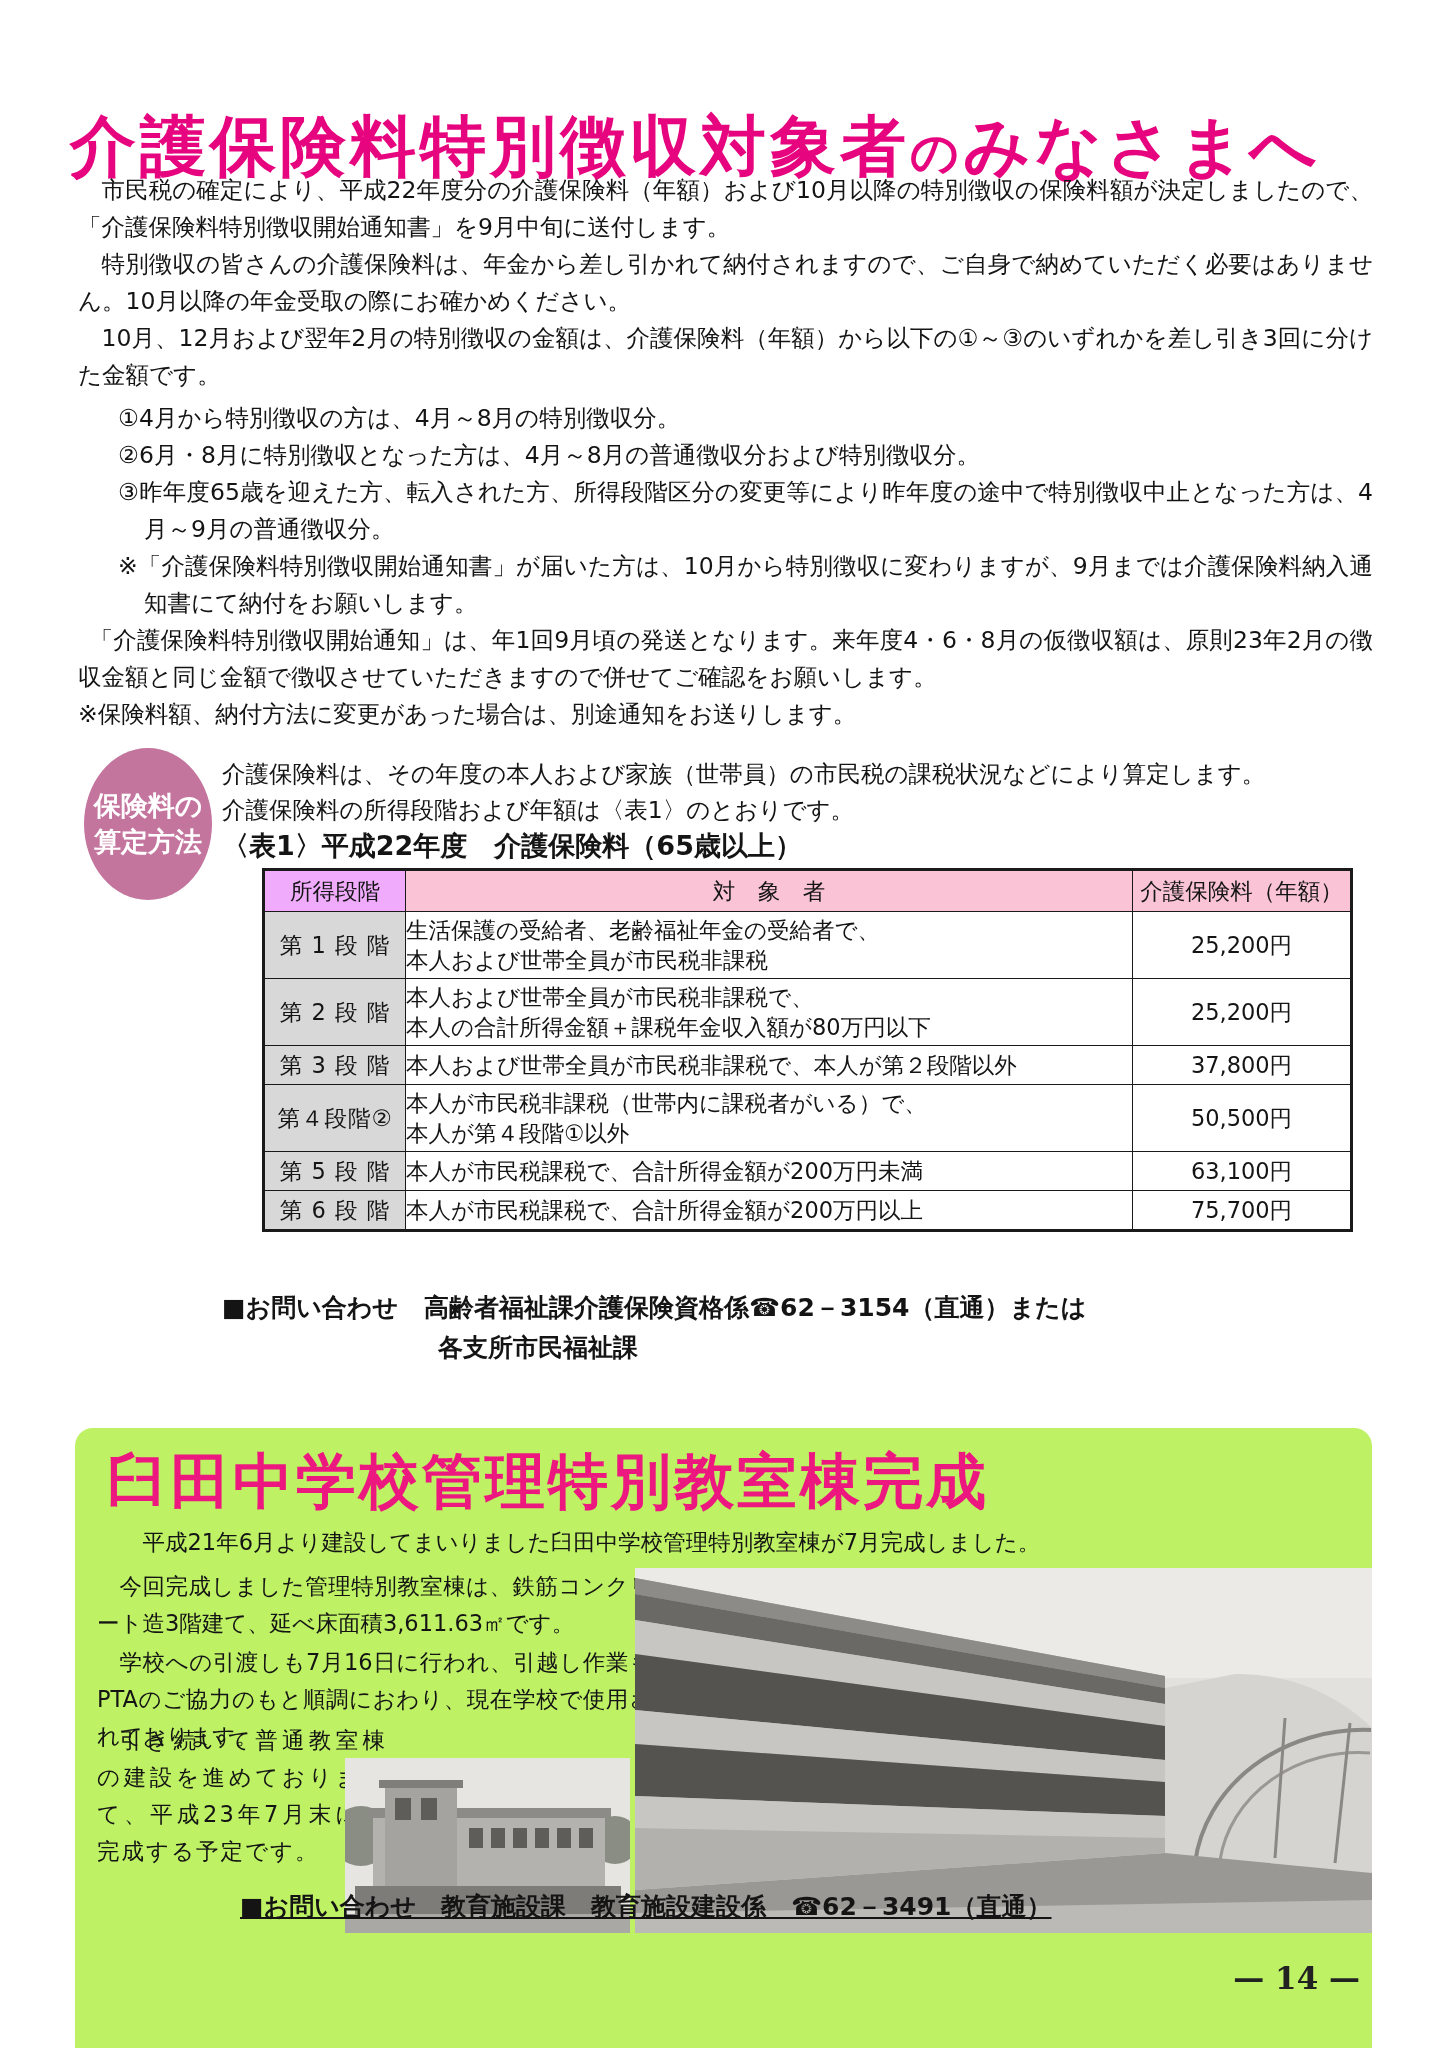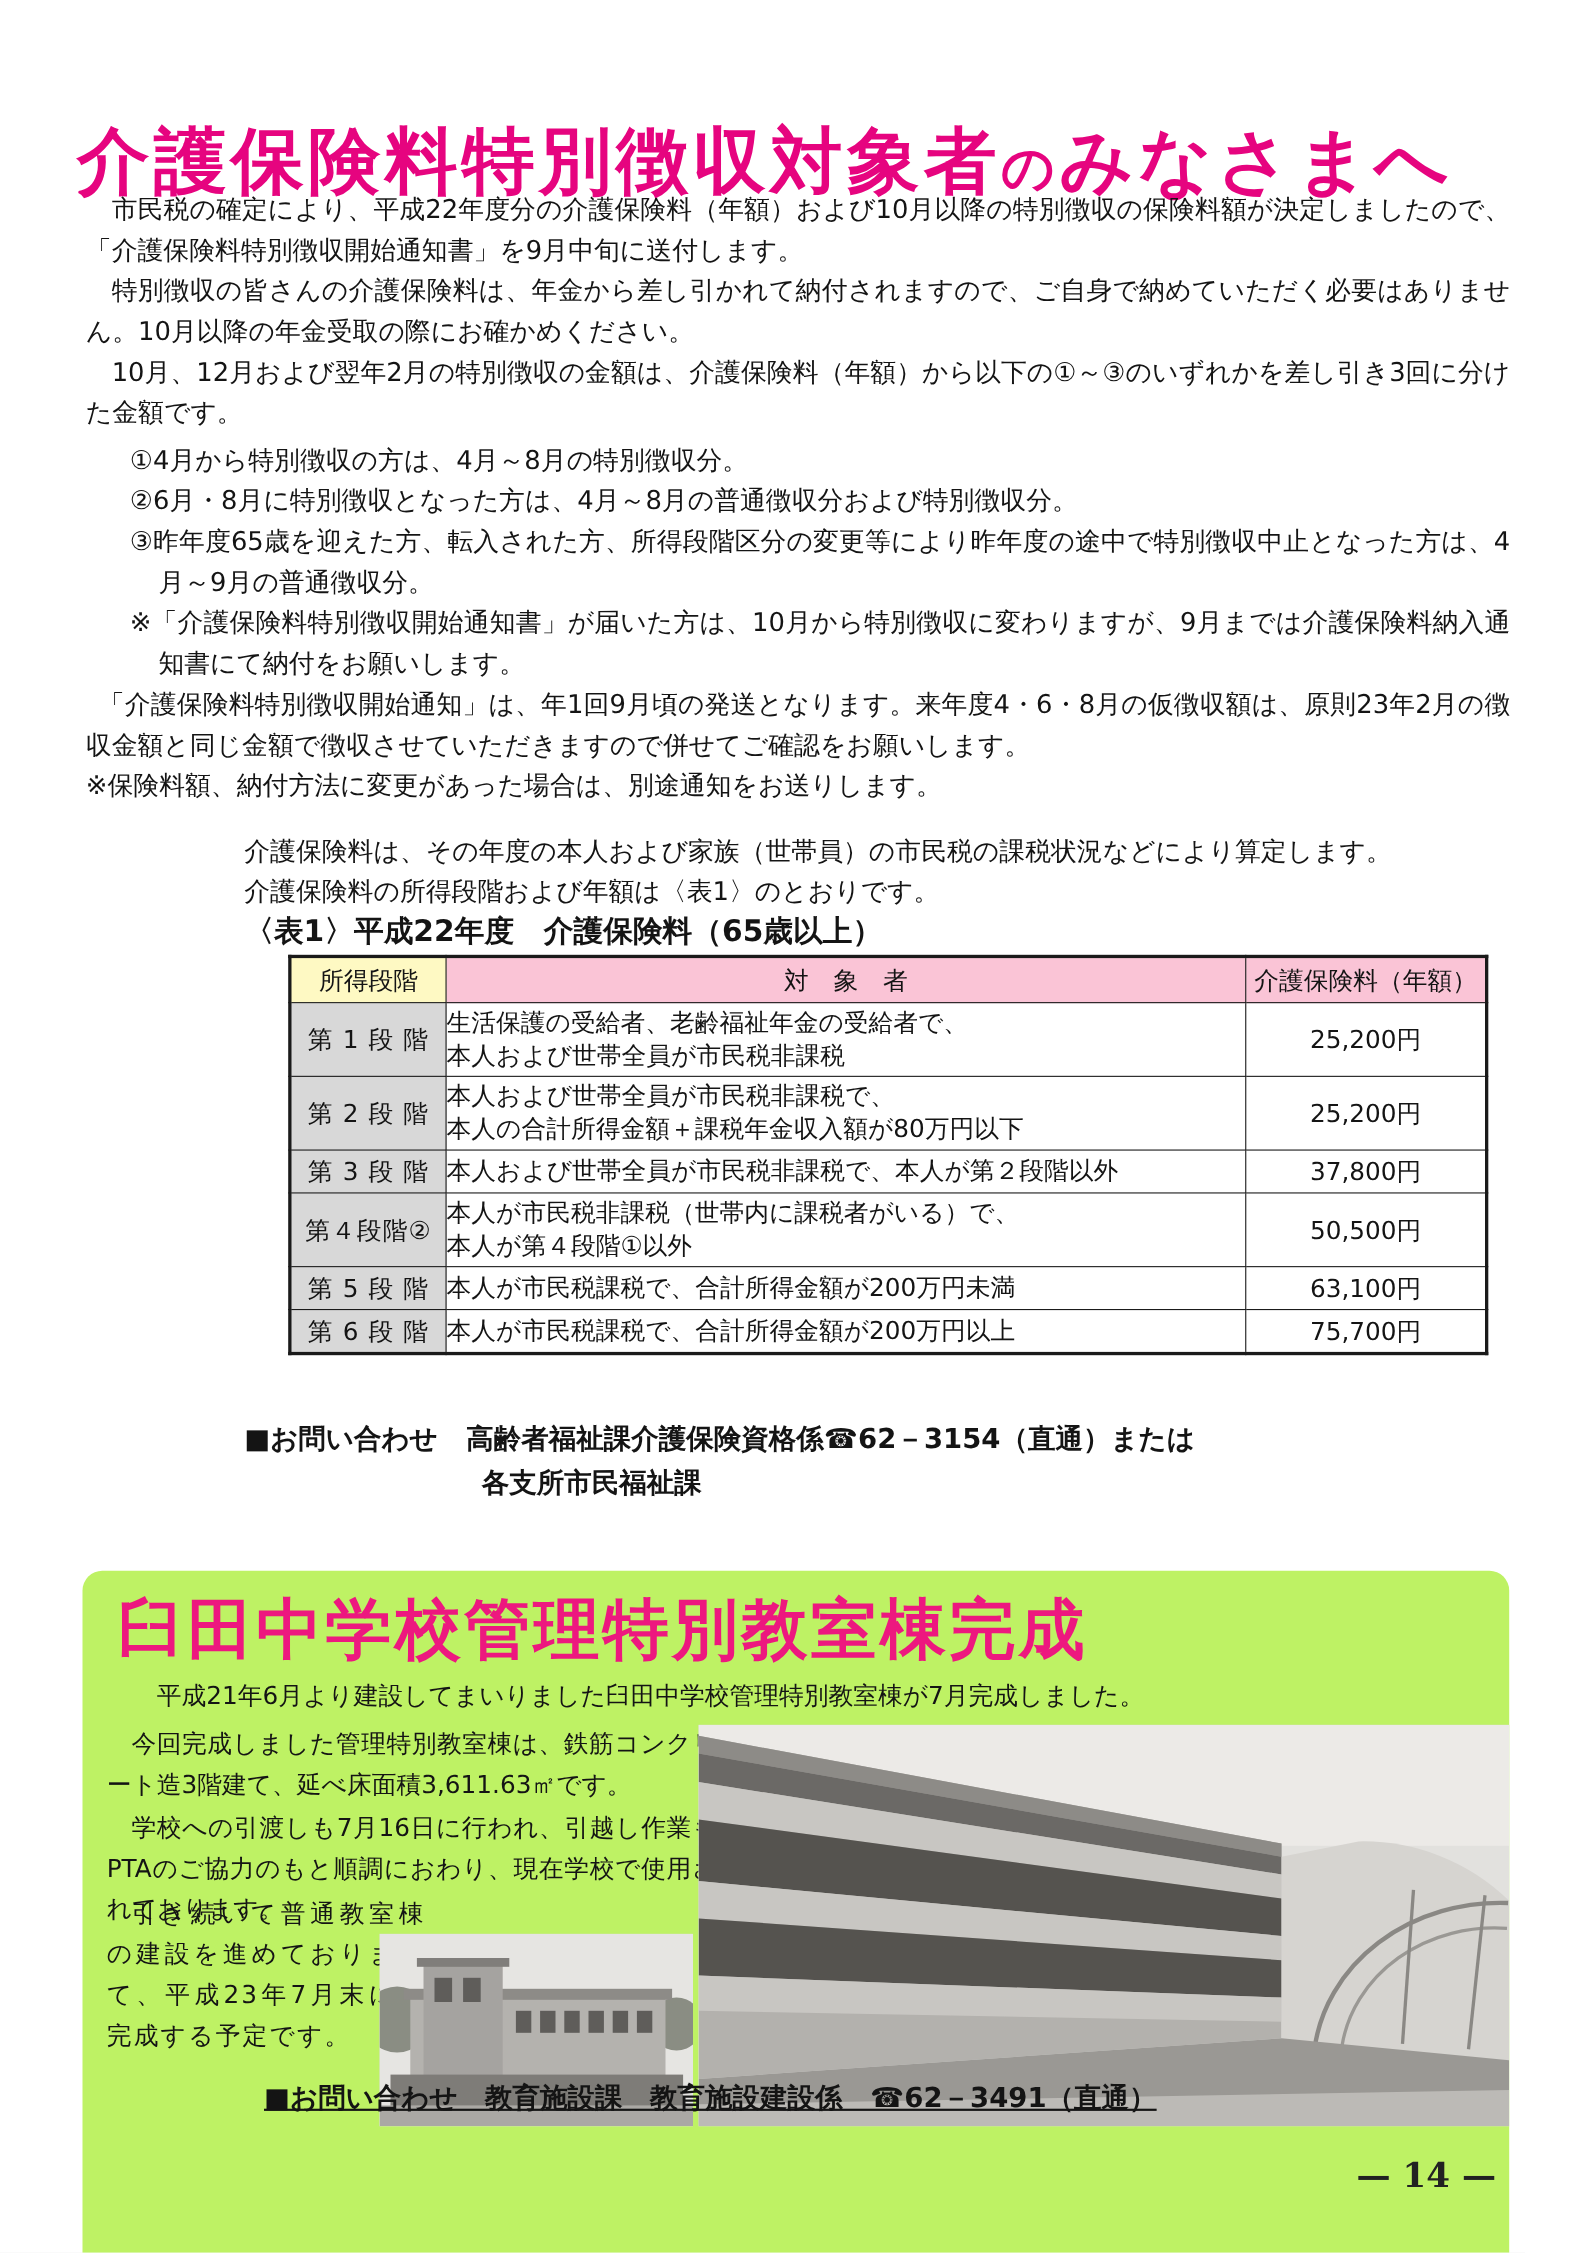--- a/index.html
+++ b/index.html
@@ -29,21 +29,21 @@
   .calc-text{position:absolute;left:222px;top:756px;width:1150px;font-size:23.5px;line-height:36px;}
   .calc-text p{margin:0;}
 
   .table-title{position:absolute;left:222px;top:828px;font-size:27px;font-weight:bold;}
 
   table.premium{position:absolute;left:262px;top:868px;border-collapse:collapse;table-layout:fixed;
                 width:1083px;font-size:22.5px;}
   table.premium th,table.premium td{border:1.5px solid #1a1a1a;padding:0;}
   table.premium{border:3px solid #1a1a1a;}
   th.c-stage,td.c-stage{width:140px;background:#d8d8d8;text-align:center;}
-  th.c-stage{background:#fef9c3;}
+  th.c-stage{background:#f0abfc;}
   th.c-target,td.c-target{width:726px;}
   td.c-target{padding:5px 12px;line-height:30px;white-space:pre-line;text-align:left;}
   th.c-target{background:#fac4d6;text-align:center;}
   th.c-amount,td.c-amount{width:217px;text-align:center;}
   th.c-amount{background:#fac4d6;}
   table.premium th{height:40px;font-weight:normal;}
   td.c-stage{letter-spacing:1px;}
   tr.single td{height:38px;}
   tr.double td{height:66px;}
 
@@ -83,20 +83,24 @@
     <div class="num-list">
       <div class="hang">①4月から特別徴収の方は、4月～8月の特別徴収分。</div>
       <div class="hang">②6月・8月に特別徴収となった方は、4月～8月の普通徴収分および特別徴収分。</div>
       <div class="hang">③昨年度65歳を迎えた方、転入された方、所得段階区分の変更等により昨年度の途中で特別徴収中止となった方は、4月～9月の普通徴収分。</div>
       <div class="hang">※「介護保険料特別徴収開始通知書」が届いた方は、10月から特別徴収に変わりますが、9月までは介護保険料納入通知書にて納付をお願いします。</div>
     </div>
     <p class="p-notice">「介護保険料特別徴収開始通知」は、年1回9月頃の発送となります。来年度4・6・8月の仮徴収額は、原則23年2月の徴収金額と同じ金額で徴収させていただきますので併せてご確認をお願いします。</p>
     <p class="p-note">※保険料額、納付方法に変更があった場合は、別途通知をお送りします。</p>
   </div>
 
+  <div class="badge">
+    <span>保険料の</span>
+    <span>算定方法</span>
+  </div>
 
   <div class="calc-text">
     <p>介護保険料は、その年度の本人および家族（世帯員）の市民税の課税状況などにより算定します。</p>
     <p>介護保険料の所得段階および年額は〈表1〉のとおりです。</p>
   </div>
 
   <div class="table-title">〈表1〉平成22年度　介護保険料（65歳以上）</div>
 
   <table class="premium">
     <thead>

